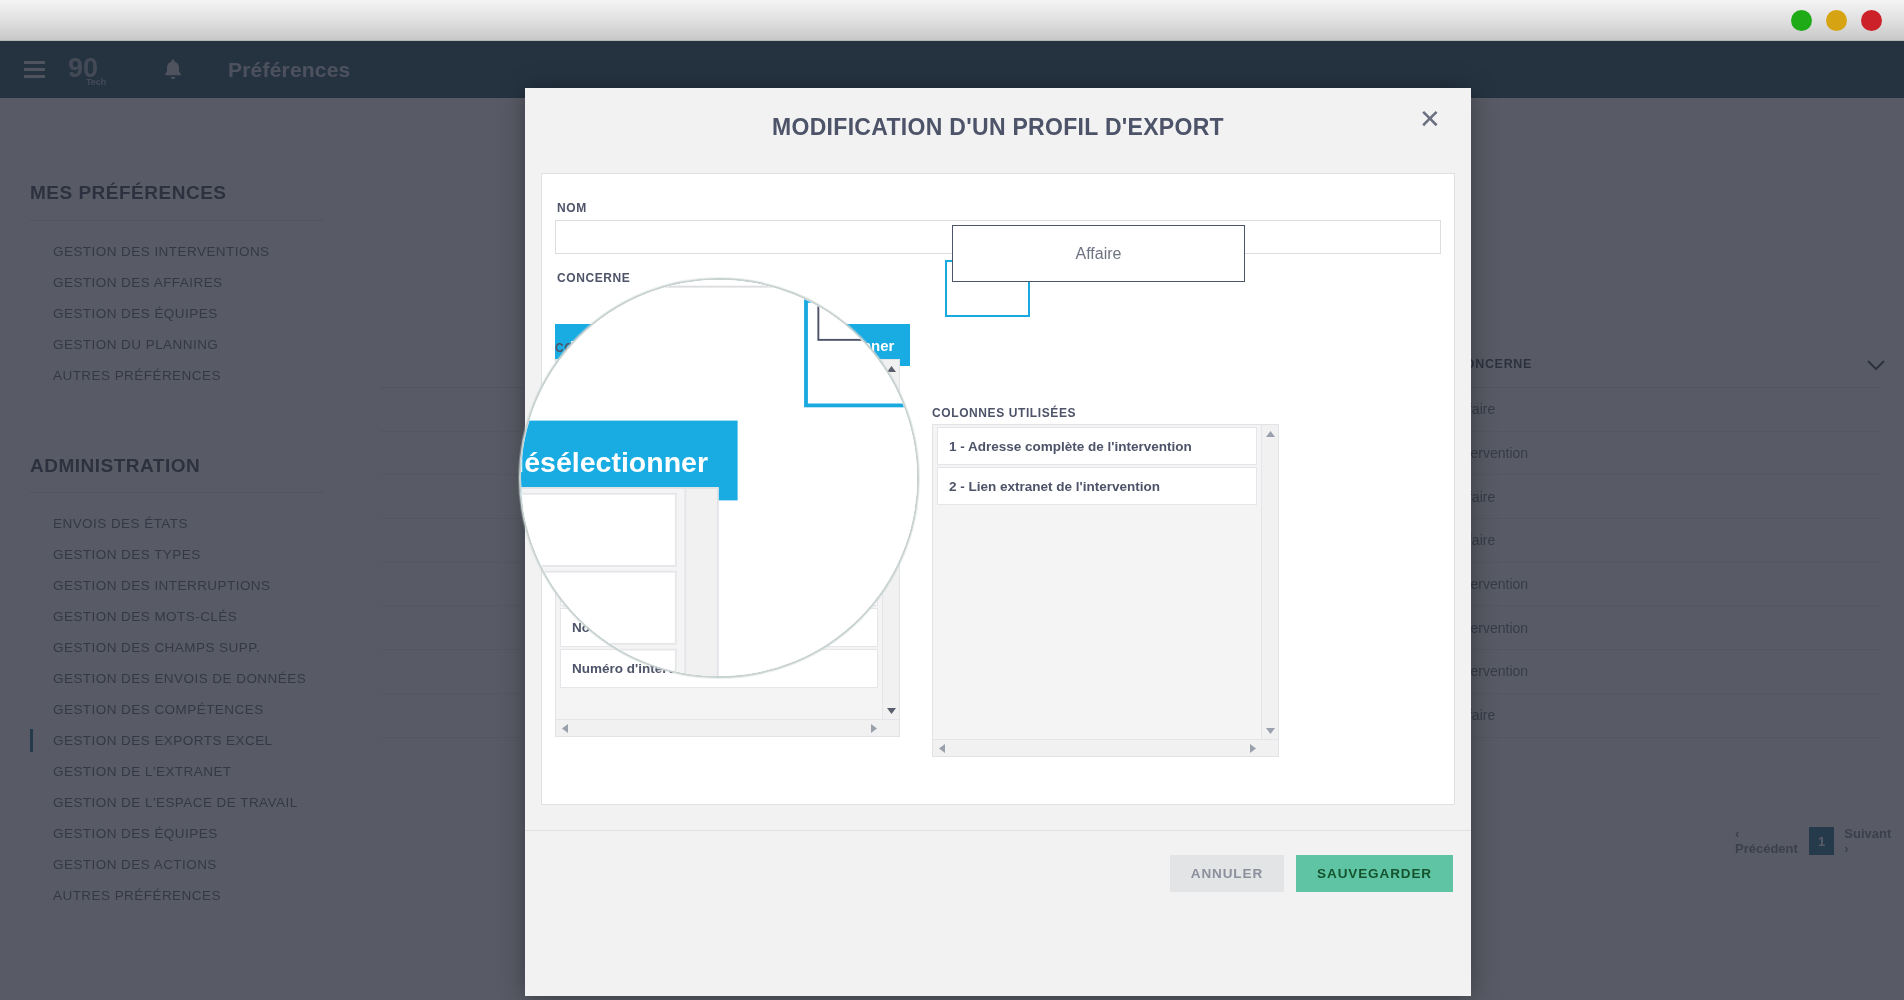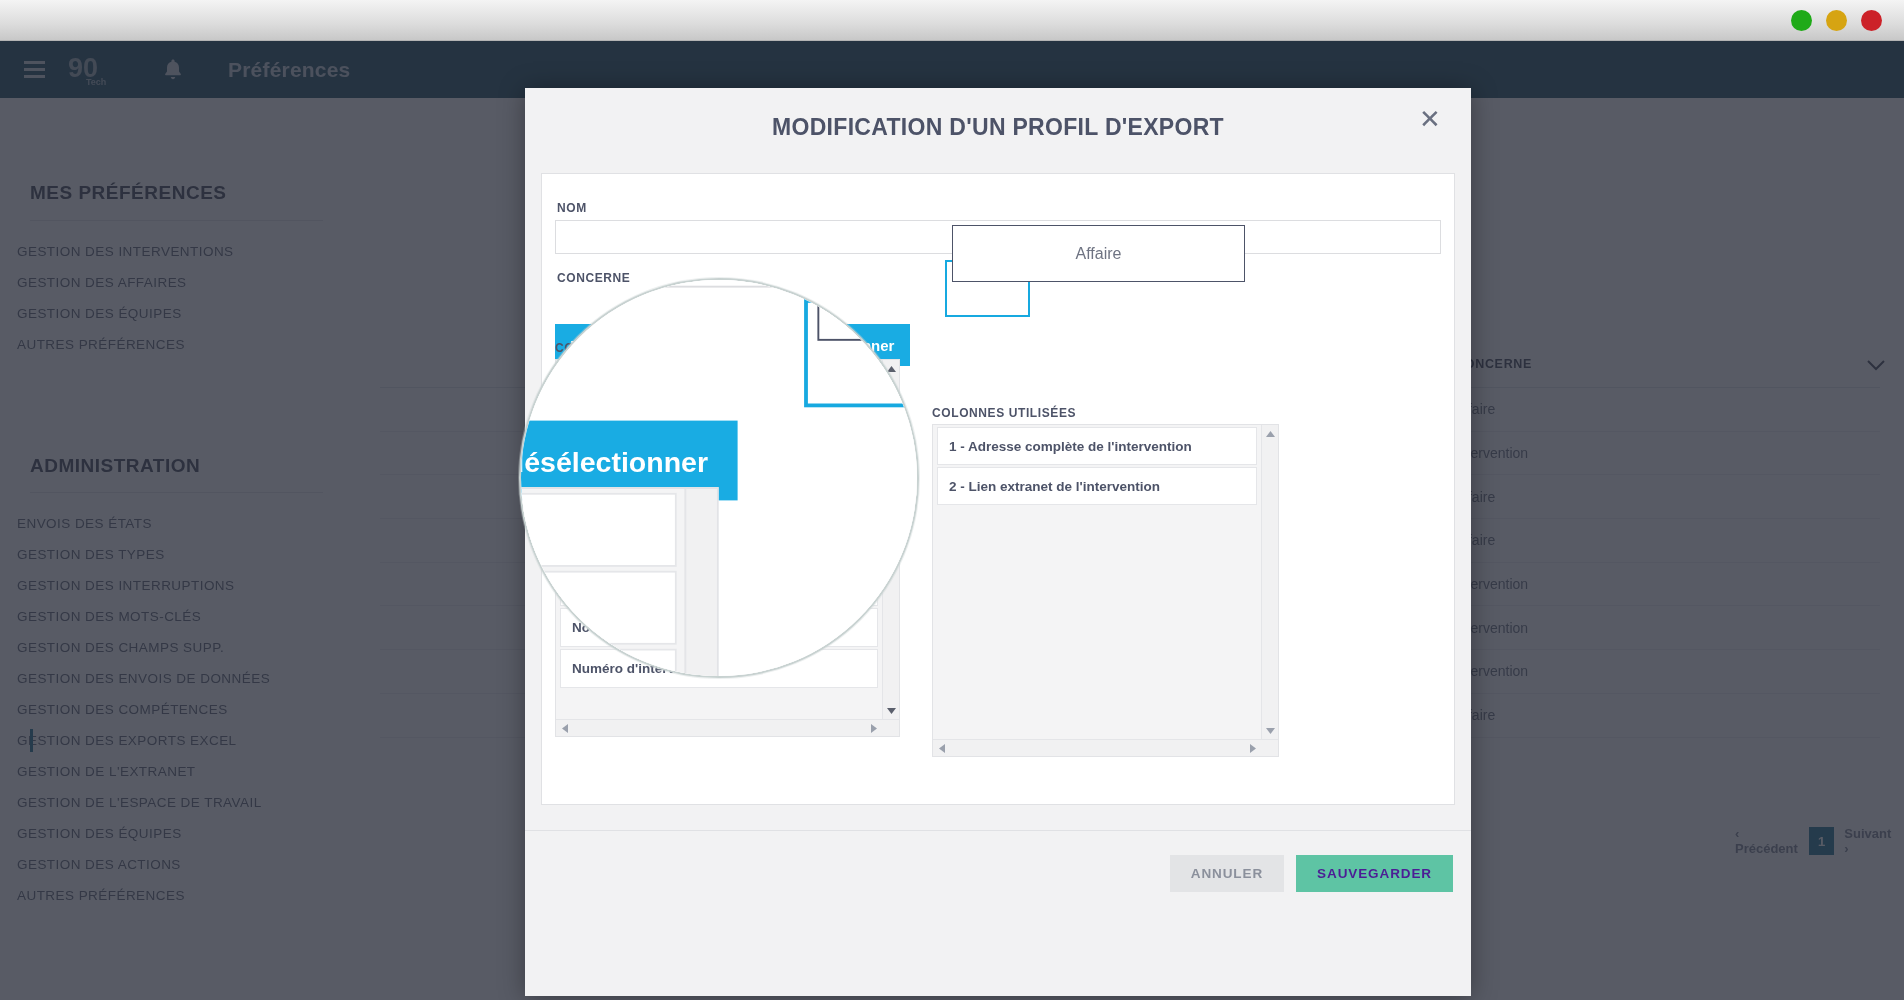--- a/index.html
+++ b/index.html
@@ -51,21 +51,21 @@
 
   
   #sidebar { position: absolute; left: 0; top: 0; width: 355px; height: 902px; background: #fff; }
   .side-h { font-size: 19px; font-weight: bold; color: #3d4251; letter-spacing: .5px; padding: 0 0 0 30px; }
   #mes-pref-h { position: absolute; top: 84px; }
   #admin-h { position: absolute; top: 357px; }
   .side-rule { position: absolute; left: 30px; width: 293px; height: 1px; background: #e3e5e9; }
   .side-list { position: absolute; left: 0; width: 355px; }
   .side-item {
     font-size: 13.5px; color: #5c6272; letter-spacing: .45px;
-    padding: 8px 0 8px 17px; cursor: pointer; position: relative;
+    padding: 8px 0 8px 53px; cursor: pointer; position: relative;
   }
   .side-item.active::before {
     content: ""; position: absolute; left: 30px; top: 4px; bottom: 4px; width: 3px; background: #1a6e8e;
   }
 
   
   #table-area { position: absolute; left: 380px; top: 0; right: 0; height: 902px; }
   #tbl { position: absolute; left: 0; top: 243px; width: 1500px; }
   #thead { display: flex; height: 47px; align-items: center; border-bottom: 1px solid #dfe1e6; }
   .th { font-size: 12.5px; font-weight: bold; color: #3d4251; letter-spacing: .7px; }
@@ -106,21 +106,21 @@
     background: #fff; border: 1px solid #e0e1e4;
   }
   #modal-foot { position: absolute; left: 0; right: 0; top: 742px; height: 120px; }
   #foot-line { position: absolute; left: 0; right: 0; top: 0; height: 1px; background: #e0e1e4; }
   #foot-btns { position: absolute; right: 18px; top: 25px; display: flex; gap: 12px; }
   .btn-cancel {
     background: #e3e4e6; color: #8b909c; border: none; font-size: 13.5px; font-weight: bold;
     letter-spacing: .9px; padding: 0 21px; cursor: pointer; font-family: "Liberation Sans", sans-serif;
   }
   .btn-save {
-    background: #5ec4a4; color: #4c1d95; border: none; font-size: 13.5px; font-weight: bold;
+    background: #5ec4a4; color: #14532d; border: none; font-size: 13.5px; font-weight: bold;
     letter-spacing: .9px; padding: 11px 21px; cursor: pointer; font-family: "Liberation Sans", sans-serif;
   }
 
   
   .fld-label {
     position: absolute; font-size: 12px; font-weight: bold; color: #4d5368; letter-spacing: .6px;
   }
   #nom-label { left: 15px; top: 27px; }
   #nom-input {
     position: absolute; left: 13px; top: 46px; width: 886px; height: 34px;
@@ -218,20 +218,21 @@
 
   <div id="page-body">
 
     <div id="sidebar">
       <div class="side-h" id="mes-pref-h">MES PRÉFÉRENCES</div>
       <div class="side-rule" style="top:122px"></div>
       <div class="side-list" id="side-list-1" style="top:138px">
           <div class="side-item"><span>GESTION DES INTERVENTIONS</span></div>
           <div class="side-item"><span>GESTION DES AFFAIRES</span></div>
           <div class="side-item"><span>GESTION DES ÉQUIPES</span></div>
+          <div class="side-item"><span>GESTION DU PLANNING</span></div>
           <div class="side-item"><span>AUTRES PRÉFÉRENCES</span></div>
         </div>
 
       <div class="side-h" id="admin-h">ADMINISTRATION</div>
       <div class="side-rule" style="top:394px"></div>
       <div class="side-list" id="side-list-2" style="top:410px">
           <div class="side-item"><span>ENVOIS DES ÉTATS</span></div>
           <div class="side-item"><span>GESTION DES TYPES</span></div>
           <div class="side-item"><span>GESTION DES INTERRUPTIONS</span></div>
           <div class="side-item"><span>GESTION DES MOTS-CLÉS</span></div>

